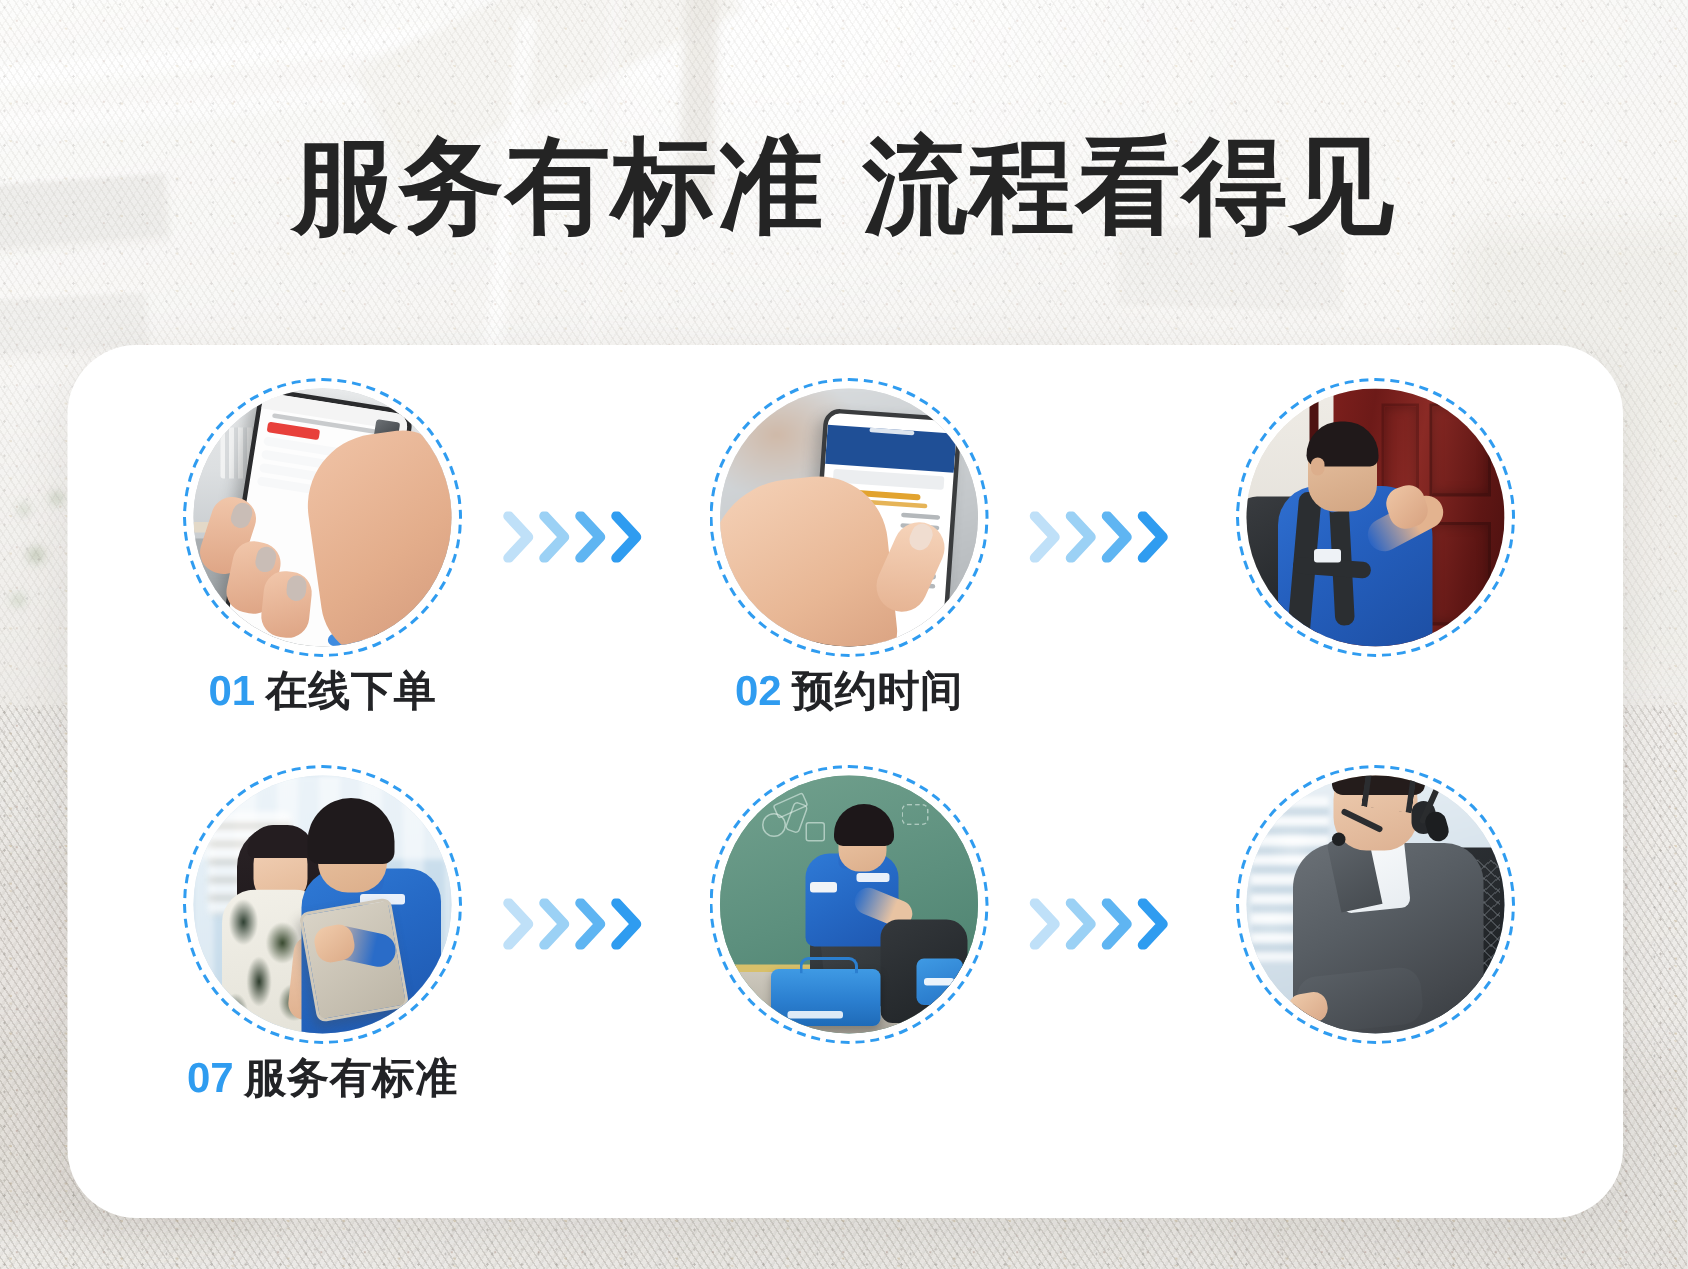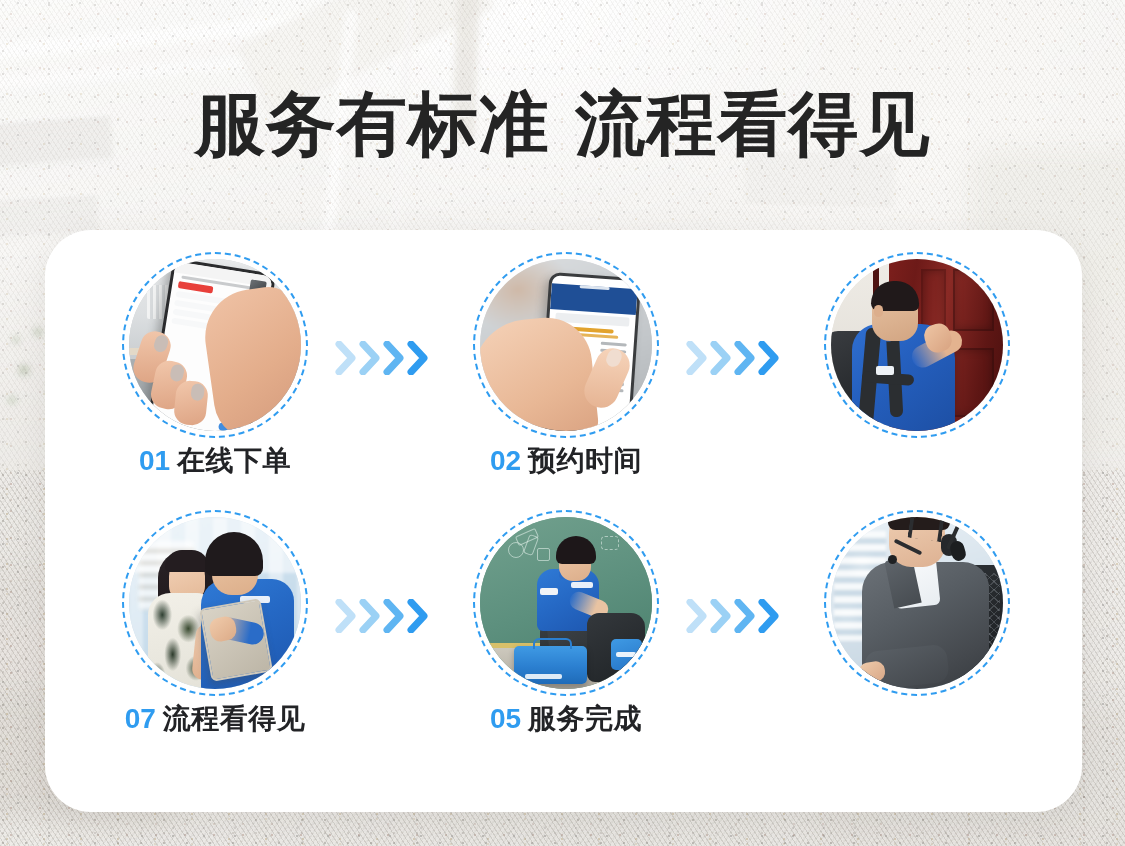--- a/index.html
+++ b/index.html
@@ -791,21 +791,21 @@
               <div class="m-collar"></div>
               <div class="m-logo"></div>
               <div class="m-face"></div>
               <div class="m-hair"></div>
               <div class="tablet"></div>
               <div class="m-arm"></div>
               <div class="m-hand"></div>
             </div>
           </div>
           <div class="caption">
-            <span class="num">07</span><span>流程看得见</span>
+            <span class="num">07</span><span>服务有标准</span>
           </div>
         </div>
 
         <div class="arrows a1">
           <span class="chev">
               <svg viewBox="0 0 22 34">
                 <path d="M4 3 L17 17 L4 31" fill="none" stroke="#BFE0F8" stroke-width="7" stroke-linecap="round" stroke-linejoin="round"></path>
               </svg>
             </span>
           <span class="chev">
@@ -847,23 +847,20 @@
               <div class="p-hair"></div>
               <div class="p-arm"></div>
               <div class="backpack">
                   <i></i>
                 </div>
               <div class="toolbox">
                   <i></i>
                 </div>
             </div>
           </div>
-          <div class="caption">
-            <span class="num">05</span><span>服务完成</span>
-          </div>
         </div>
 
         <div class="arrows a2">
           <span class="chev">
               <svg viewBox="0 0 22 34">
                 <path d="M4 3 L17 17 L4 31" fill="none" stroke="#BFE0F8" stroke-width="7" stroke-linecap="round" stroke-linejoin="round"></path>
               </svg>
             </span>
           <span class="chev">
               <svg viewBox="0 0 22 34">

